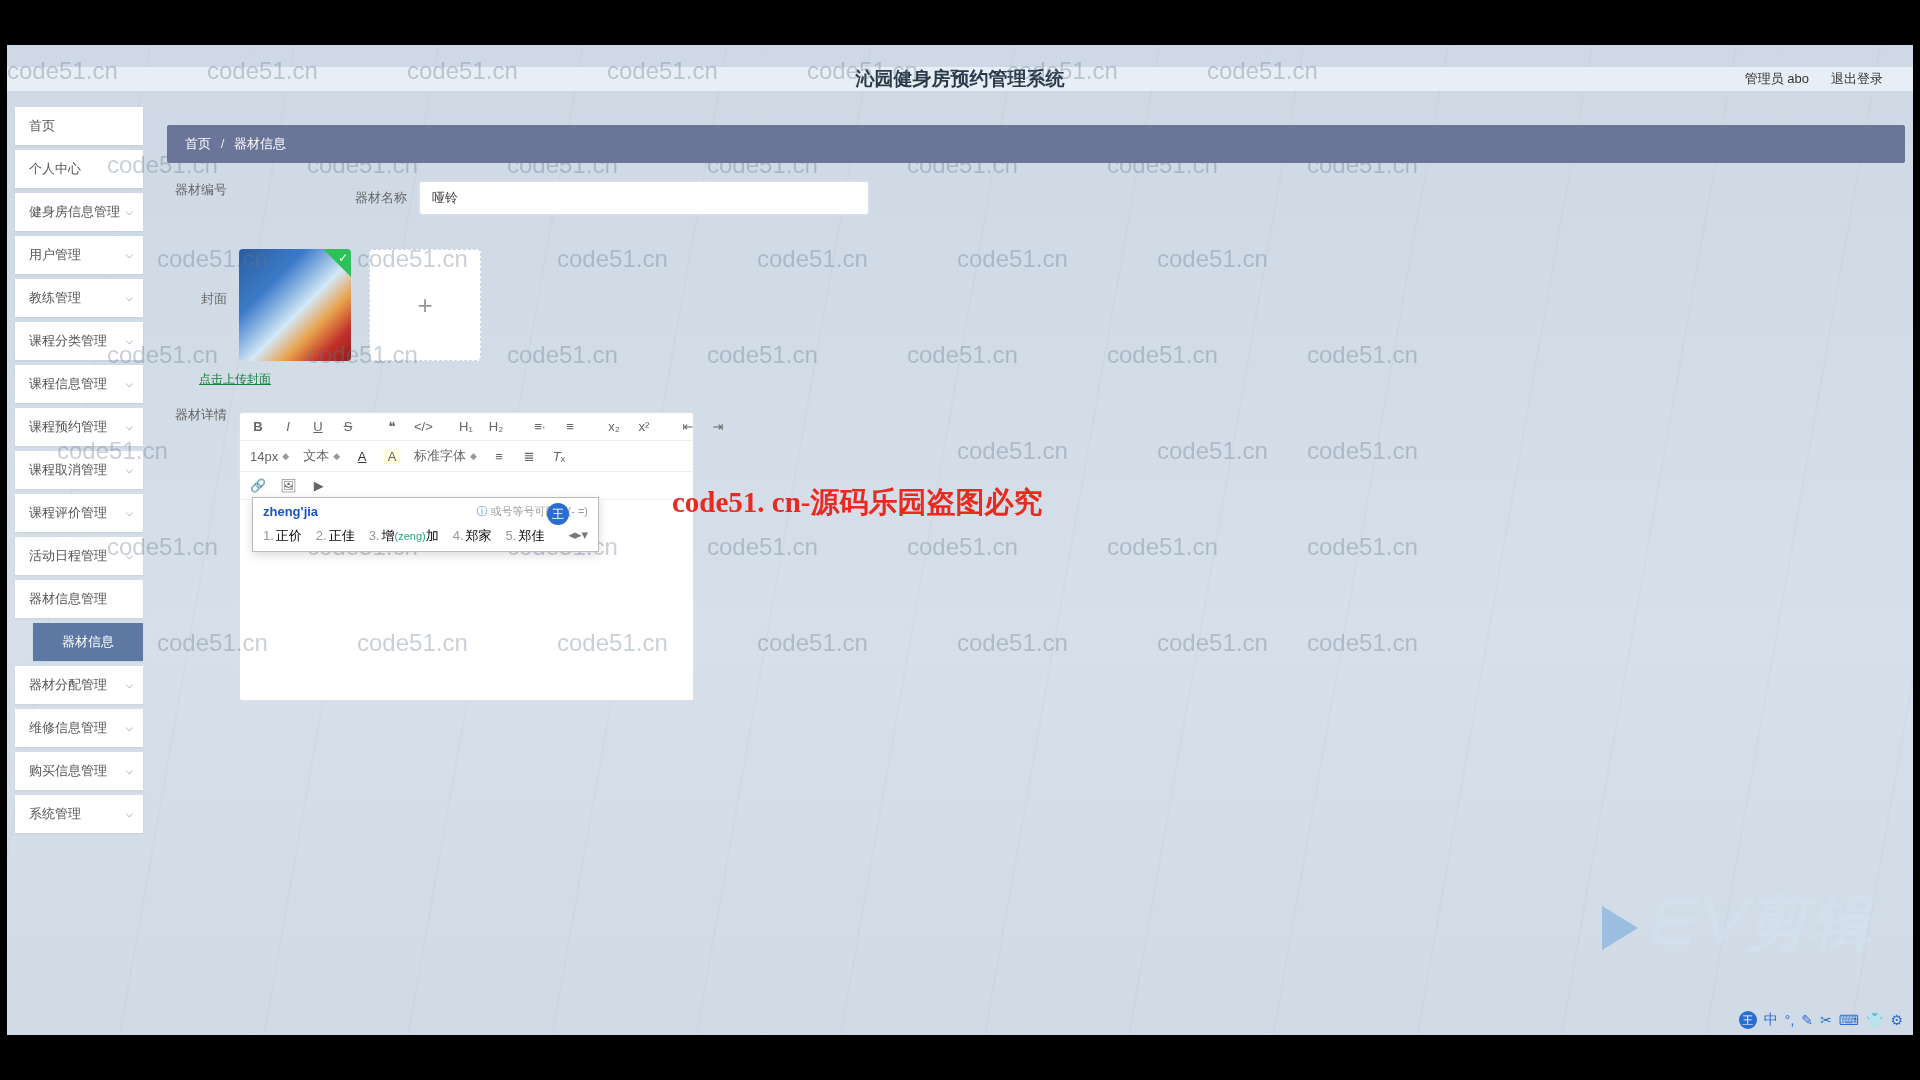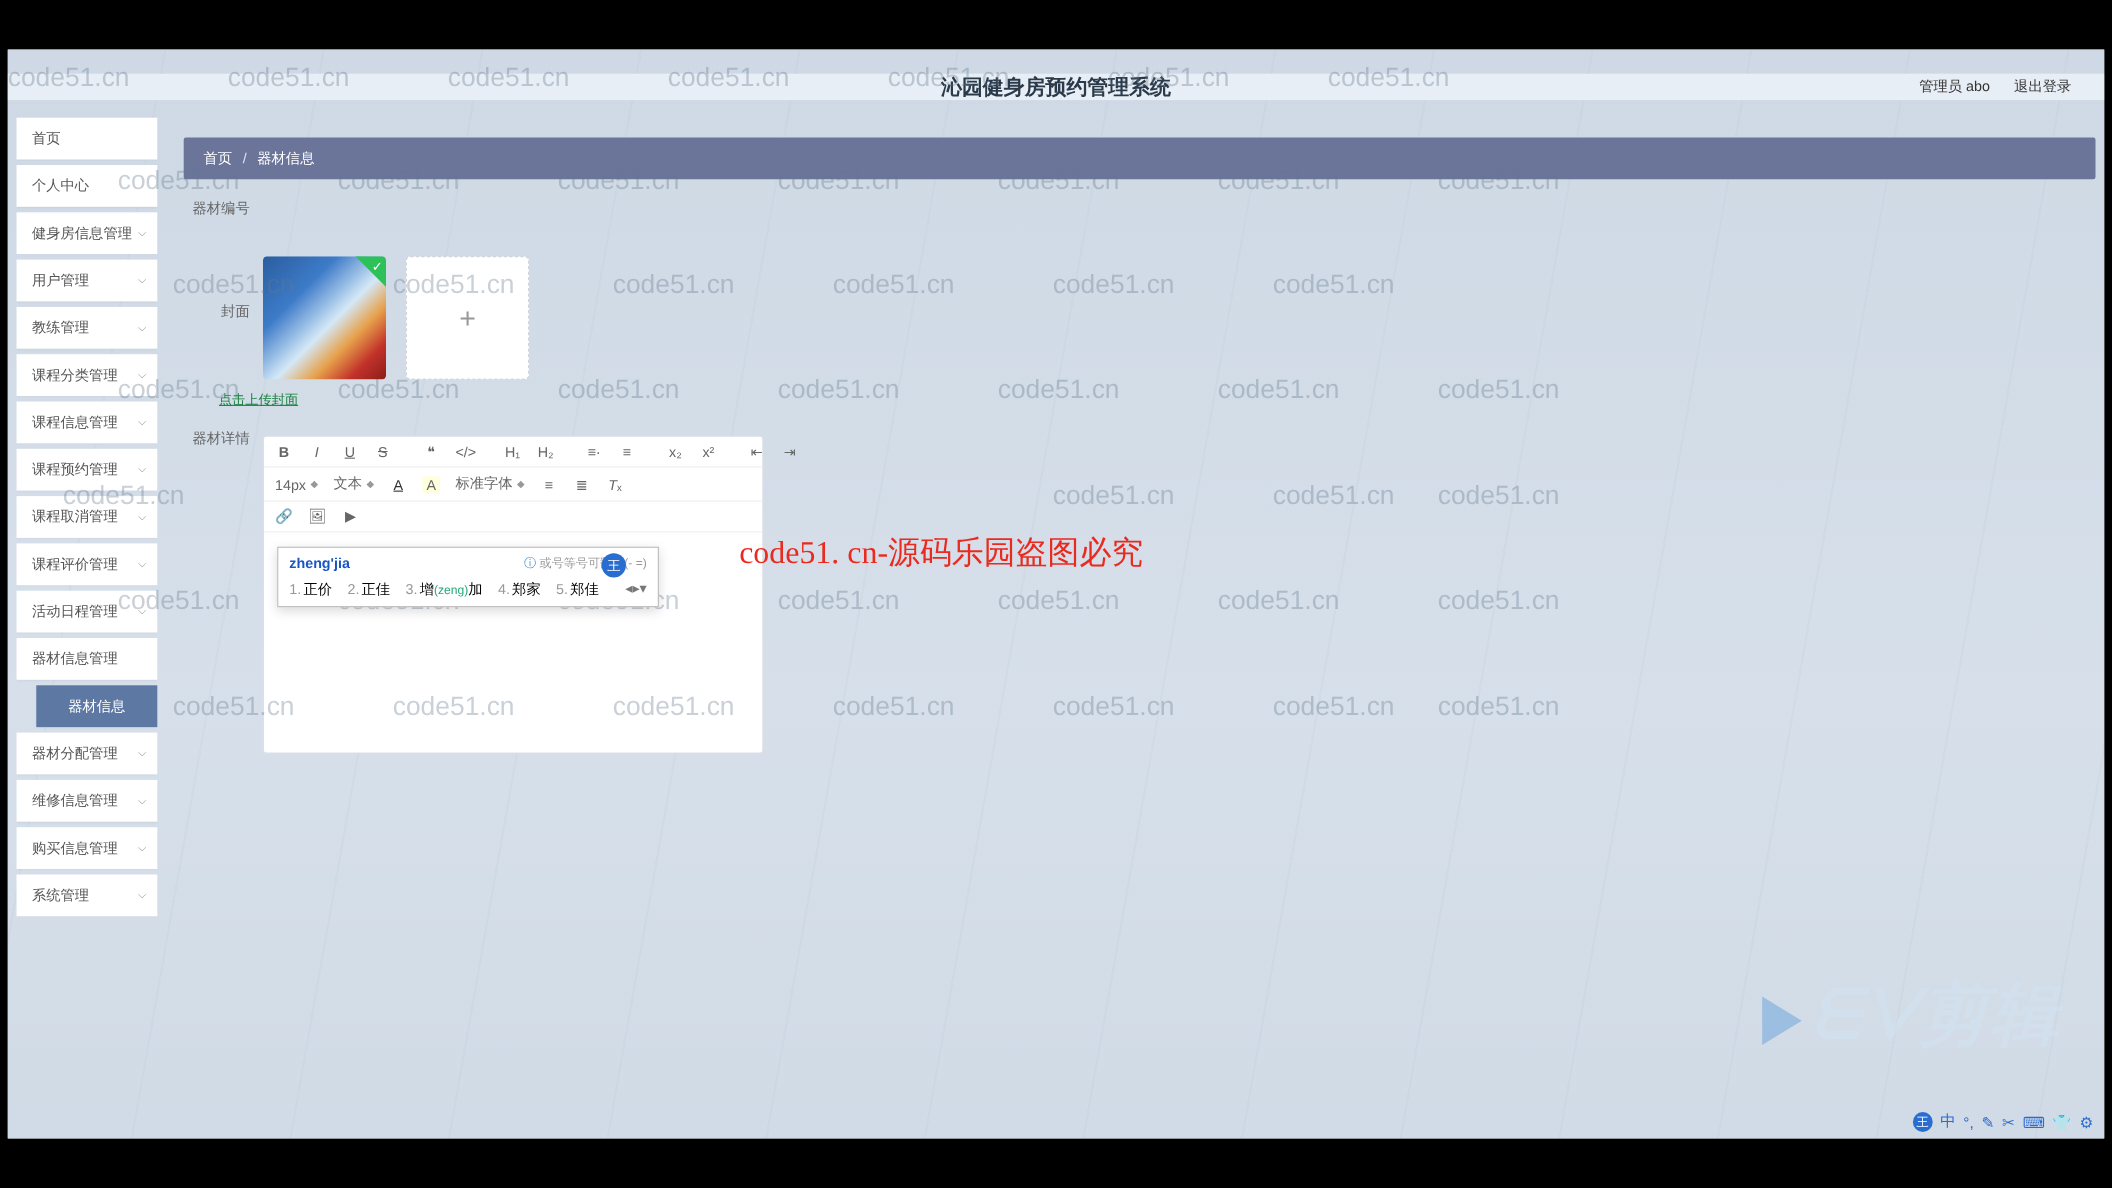--- a/index.html
+++ b/index.html
@@ -41,21 +41,21 @@
 .ime-popup { position: absolute; background: #fff; border: 1px solid #bbb; box-shadow: 0 3px 10px rgba(0,0,0,0.15); padding: 6px 10px; font-size: 13px; z-index: 50; }
 .ime-popup .ime-row1 { display: flex; justify-content: space-between; gap: 30px; padding-bottom: 4px; }
 .ime-popup .ime-input { color: #1956c4; font-weight: bold; }
 .ime-popup .ime-hint { color: #999; font-size: 11px; }
 .ime-popup .ime-hint::before { content: "ⓘ "; color: #4a90d9; }
 .ime-popup .ime-cands { display: flex; gap: 14px; padding-top: 4px; }
 .ime-popup .cand .num { color: #999; margin-right: 2px; }
 .ime-popup .cand .pinyin { color: #2a7; font-size: 11px; }
 .ime-popup .ime-nav { margin-left: 10px; color: #777; }
 .ime-avatar { position: absolute; width: 22px; height: 22px; background: #2a6dd1; border-radius: 50%; z-index: 60; display: flex; align-items: center; justify-content: center; color: #fff; font-size: 12px; }
-.red-banner { position: absolute; left: 505px; top: 358px; color: #ea2a1e; font-size: 29px; font-family: "SimSun", serif; font-weight: normal; z-index: 40; white-space: nowrap; }
+.red-banner { position: absolute; left: 505px; top: 358px; color: #ea2a1e; font-size: 29px; font-family: "SimSun", serif; font-weight: bold; z-index: 40; white-space: nowrap; }
 .logo-br { position: absolute; right: 40px; bottom: 70px; color: rgba(210,225,240,0.55); font-size: 62px; font-weight: bold; font-style: italic; z-index: 3; letter-spacing: 2px; }
 .logo-tri { display:inline-block; width:0; height:0; border-top:22px solid transparent; border-bottom:22px solid transparent; border-left:36px solid rgba(100,160,220,0.5); vertical-align: middle; margin-right: 8px; }
 .ime-tray { position: absolute; right: 10px; bottom: 6px; display: flex; gap: 7px; align-items: center; z-index: 80; }
 .ime-tray .pill { width: 18px; height: 18px; border-radius: 50%; background: #2a6dd1; color: #fff; font-size: 11px; display: flex; align-items: center; justify-content: center; }
 .ime-tray .ico { color: #2a6dd1; font-size: 14px; }
 .bg-power { position: absolute; inset: 0; background:
   linear-gradient(to bottom, rgba(210,220,232,0.6), rgba(210,220,232,0.6)),
   repeating-linear-gradient(100deg, transparent 0 140px, rgba(80,100,120,0.08) 140px 142px),
   linear-gradient(to bottom, #c9d4e0 0%, #dce4ec 60%, #cfd9e3 100%);
   z-index: 0;
@@ -147,20 +147,24 @@
     <div class="breadcrumb-bar">
       <span>首页</span>
       <span class="sep">/</span>
       <span>器材信息</span>
     </div>
 
     <div class="form-row two-col">
       <div class="form-pair">
         <div class="form-label">器材编号</div>
       </div>
+      <div class="form-pair">
+        <div class="form-label">器材名称</div>
+        <input class="form-input" value="哑铃" style="">
+      </div>
     </div>
 
     <div class="form-row" style="margin-top:22px;">
       <div class="form-label" style="align-self:center">封面</div>
       <div class="cover-section" style="margin-left:12px;">
         <div class="thumb">
           <div class="thumb-img"></div>
           <div class="check"></div>
         </div>
         <div class="add-box">

